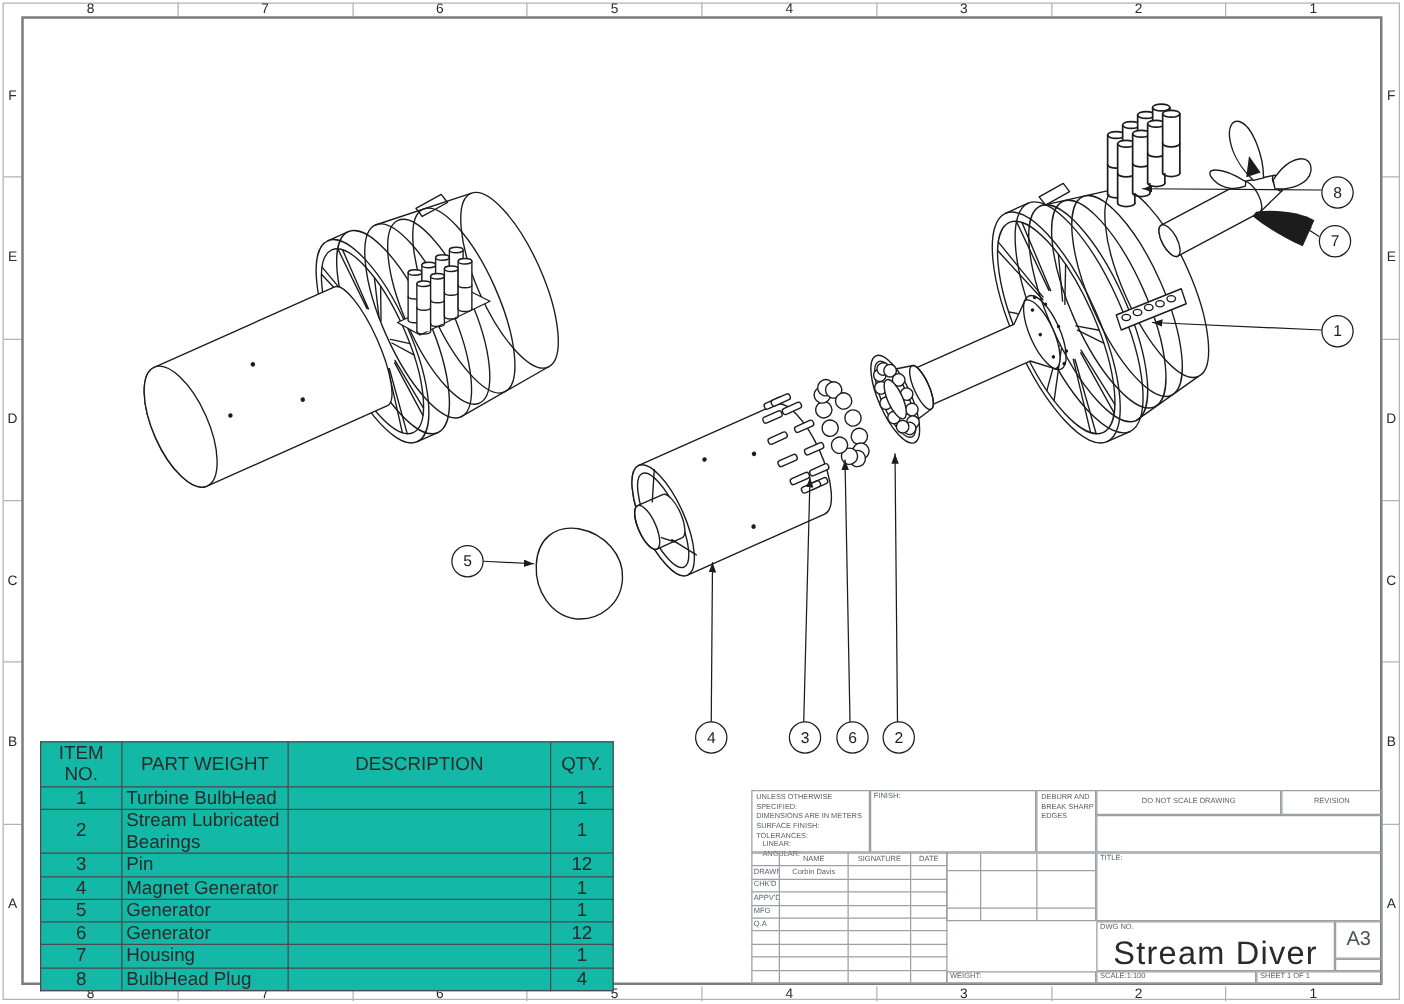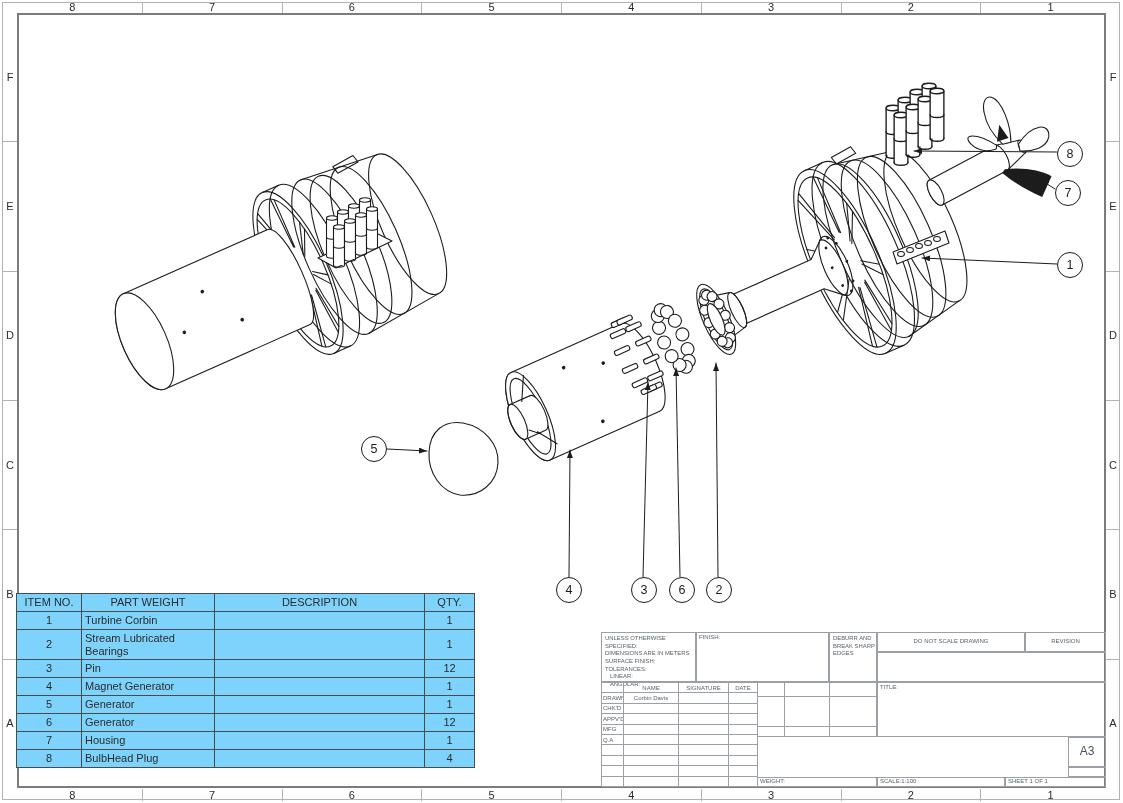--- a/index.html
+++ b/index.html
@@ -22,42 +22,42 @@
   .grid-left .gr,.grid-right .gr{flex:1;display:flex;align-items:center;justify-content:center;
          font-size:11px;color:#2b2b2b;border-bottom:1px solid #b2b2b2;line-height:1;}
   .grid-left .gr:last-child,.grid-right .gr:last-child{border-bottom:none;}
   
   .drawing{position:absolute;left:0;top:0;width:1123px;height:803px;}
   
   .balloon{position:absolute;width:26px;height:26px;border:1.3px solid #1c1c1c;border-radius:50%;
          background:#fff;display:flex;align-items:center;justify-content:center;
          font-size:12.5px;color:#1c1c1c;box-sizing:border-box;line-height:1;}
   
-  table.bom{position:absolute;left:16px;top:593px;width:458px;border-collapse:collapse;
-         table-layout:fixed;font-size:11px;color:#2b2b2b;background:#7dd3fc;}
+  table.bom{position:absolute;left:32px;top:593px;width:458px;border-collapse:collapse;
+         table-layout:fixed;font-size:15px;color:#2b2b2b;background:#14b8a6;}
   .bom th,.bom td{border:1.5px solid #4a4a4a;padding:0 3px;font-weight:400;line-height:1.15;
          height:17px;overflow:hidden;}
   .bom thead th{height:17px;text-align:center;}
   .bom td.c{text-align:center;}
   .bom td.l{text-align:left;}
   .bom tr.tall td{height:29px;}
   
   .tb{position:absolute;box-sizing:border-box;border:1px solid #9aa0a5;color:#5a6268;
       font-size:6px;line-height:1.3;background:transparent;}
   .tb .lbl{position:absolute;left:2px;top:1px;white-space:pre-wrap;}
   .tb-center{display:flex;align-items:center;justify-content:center;}
   .note{white-space:pre-wrap;padding:2px 0 0 3px;font-size:5.9px;}
   table.nt{position:absolute;left:601px;top:682px;width:156px;height:105px;border-collapse:collapse;
       table-layout:fixed;font-size:6px;color:#5a6268;}
   .nt td{border:1px solid #9aa0a5;padding:0 1px;height:9px;line-height:1;overflow:hidden;}
   .nt td.hc{text-align:center;}
   .mat-val{position:absolute;left:0;right:0;top:16px;text-align:center;font-size:9.5px;color:#3d454c;}
   .dwg-title{position:absolute;left:0;right:0;top:8px;text-align:center;font-size:26px;
       letter-spacing:1px;color:#2a2a2a;}
-  .a3{font-size:12px;color:#4a525a;}
+  .a3{font-size:16px;color:#4a525a;}
 </style>
 </head>
 <body>
 
 <div class="sheet">
 
   <div class="outer-border"></div>
 
   <div class="grid-top">
     <div class="gc">8</div>
@@ -300,21 +300,21 @@
       <tr>
         <th>ITEM NO.</th>
         <th>PART WEIGHT</th>
         <th>DESCRIPTION</th>
         <th>QTY.</th>
       </tr>
     </thead>
     <tbody>
       <tr>
         <td class="c">1</td>
-        <td class="l">Turbine Corbin</td>
+        <td class="l">Turbine BulbHead</td>
         <td class="l"></td>
         <td class="c">1</td>
       </tr>
       <tr class="tall">
         <td class="c">2</td>
         <td class="l">Stream Lubricated Bearings</td>
         <td class="l"></td>
         <td class="c">1</td>
       </tr>
       <tr>
@@ -457,20 +457,24 @@
   <div class="tb" style="left:757px;top:682px;width:120px;height:55px;">
     <div style="position:absolute;left:26px;top:0;bottom:0;border-left:1px solid #9aa0a5;"></div>
     <div style="position:absolute;left:71px;top:0;bottom:0;border-left:1px solid #9aa0a5;"></div>
     <div style="position:absolute;left:0;right:0;top:13px;border-top:1px solid #9aa0a5;"></div>
     <div style="position:absolute;left:0;right:0;top:43px;border-top:1px solid #9aa0a5;"></div>
   </div>
 
   <div class="tb" style="left:757px;top:777px;width:120px;height:10px;">
     <span class="lbl" style="top:0;">WEIGHT:</span>
   </div>
+  <div class="tb" style="left:877px;top:737px;width:191px;height:40px;">
+    <span class="lbl">DWG NO.</span>
+    <div class="dwg-title">Stream Diver</div>
+  </div>
   <div class="tb tb-center a3" style="left:1068px;top:737px;width:38px;height:30px;">
     <span>A3</span>
   </div>
   <div class="tb" style="left:1068px;top:767px;width:38px;height:10px;"></div>
   <div class="tb" style="left:877px;top:777px;width:128px;height:10px;">
     <span class="lbl" style="top:0;">SCALE:1:100</span>
   </div>
   <div class="tb" style="left:1005px;top:777px;width:101px;height:10px;">
     <span class="lbl" style="top:0;">SHEET 1 OF 1</span>
   </div>

